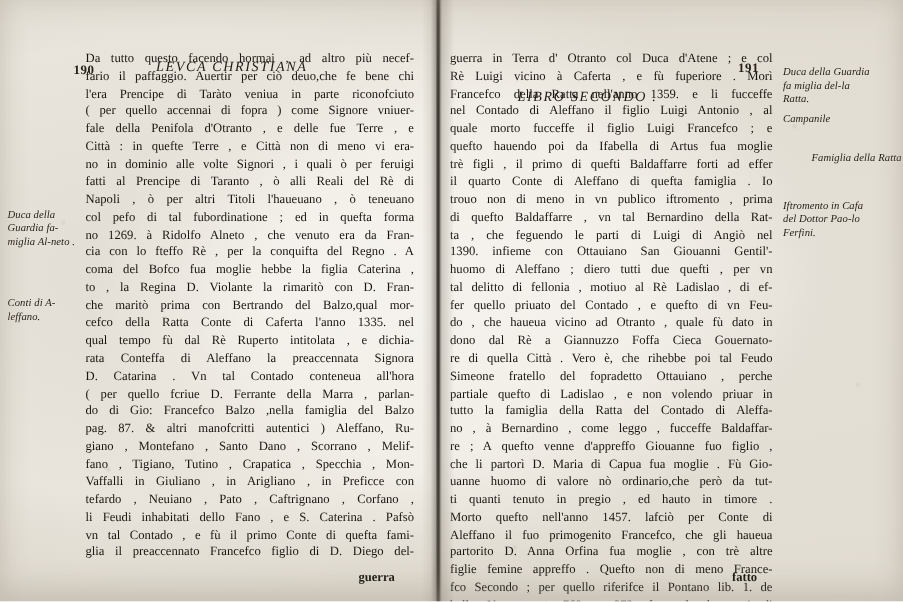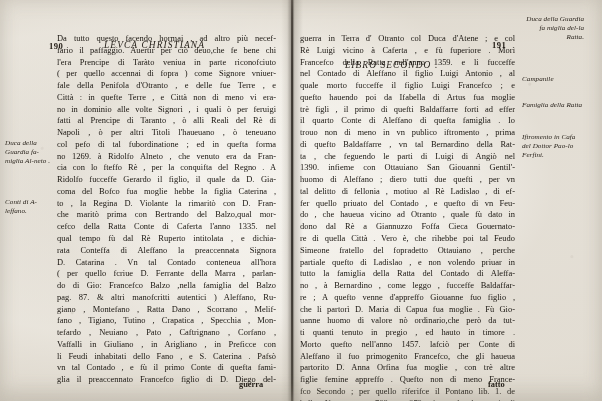--- a/index.html
+++ b/index.html
@@ -190,35 +190,34 @@
         <span class="ln"><span class="j">l'era Prencipe di Taràto veniua in parte riconofciuto</span></span>
         <span class="ln"><span class="j">( per quello accennai di fopra ) come Signore vniuer-</span></span>
         <span class="ln"><span class="j">fale della Penifola d'Otranto , e delle fue Terre , e</span></span>
         <span class="ln"><span class="j">Città : in quefte Terre , e Città non di meno vi era-</span></span>
         <span class="ln"><span class="j">no in dominio alle volte Signori , i quali ò per feruigi</span></span>
         <span class="ln"><span class="j">fatti al Prencipe di Taranto , ò alli Reali del Rè di</span></span>
         <span class="ln"><span class="j">Napoli , ò per altri Titoli l'haueuano , ò teneuano</span></span>
         <span class="ln"><span class="j">col pefo di tal fubordinatione ; ed in quefta forma</span></span>
         <span class="ln"><span class="j">no 1269. à Ridolfo Alneto , che venuto era da Fran-</span></span>
         <span class="ln"><span class="j">cia con lo fteffo Rè , per la conquifta del Regno . A</span></span>
-        <span class="ln"><span class="j">Ridolfo fucceffe Gerardo il figlio, il quale da D. Gia-</span></span>
         <span class="ln"><span class="j">coma del Bofco fua moglie hebbe la figlia Caterina ,</span></span>
         <span class="ln"><span class="j">to , la Regina D. Violante la rimaritò con D. Fran-</span></span>
         <span class="ln"><span class="j">che maritò prima con Bertrando del Balzo,qual mor-</span></span>
         <span class="ln"><span class="j">cefco della Ratta Conte di Caferta l'anno 1335. nel</span></span>
         <span class="ln"><span class="j">qual tempo fù dal Rè Ruperto intitolata , e dichia-</span></span>
         <span class="ln"><span class="j">rata Conteffa di Aleffano la preaccennata Signora</span></span>
         <span class="ln"><span class="j">D. Catarina . Vn tal Contado conteneua all'hora</span></span>
         <span class="ln"><span class="j">( per quello fcriue D. Ferrante della Marra , parlan-</span></span>
         <span class="ln"><span class="j">do di Gio: Francefco Balzo ,nella famiglia del Balzo</span></span>
         <span class="ln"><span class="j">pag. 87. &amp; altri manofcritti autentici ) Aleffano, Ru-</span></span>
-        <span class="ln"><span class="j">giano , Montefano , Ratta Dano , Scorrano , Melif-</span></span>
+        <span class="ln"><span class="j">giano , Montefano , Santo Dano , Scorrano , Melif-</span></span>
         <span class="ln"><span class="j">fano , Tigiano, Tutino , Crapatica , Specchia , Mon-</span></span>
+        <span class="ln"><span class="j">Vaffalli in Giuliano , in Arigliano , in Preficce con</span></span>
         <span class="ln"><span class="j">tefardo , Neuiano , Pato , Caftrignano , Corfano ,</span></span>
-        <span class="ln"><span class="j">Vaffalli in Giuliano , in Arigliano , in Preficce con</span></span>
         <span class="ln"><span class="j">li Feudi inhabitati dello Fano , e S. Caterina . Pafsò</span></span>
         <span class="ln"><span class="j">vn tal Contado , e fù il primo Conte di quefta fami-</span></span>
         <span class="ln"><span class="j">glia il preaccennato Francefco figlio di D. Diego del-</span></span>
       </div>
 
     <div id="left-margin-notes">
         <div class="margin-note" style="top: 139px;">Duca della Guardia fa-miglia Al-neto .</div>
         <div class="margin-note" style="top: 198px;">Conti di A-leffano.</div>
       </div>
 
@@ -261,23 +260,23 @@
         <span class="ln"><span class="j">ti quanti tenuto in pregio , ed hauto in timore .</span></span>
         <span class="ln"><span class="j">Morto quefto nell'anno 1457. lafciò per Conte di</span></span>
         <span class="ln"><span class="j">Aleffano il fuo primogenito Francefco, che gli haueua</span></span>
         <span class="ln"><span class="j">partorito D. Anna Orfina fua moglie , con trè altre</span></span>
         <span class="ln"><span class="j">figlie femine appreffo . Quefto non di meno France-</span></span>
         <span class="ln"><span class="j">fco Secondo ; per quello riferifce il Pontano lib. 1. de</span></span>
         <span class="ln"><span class="j">bello Neap. cart. 768. e 273. feguendo le parti di</span></span>
       </div>
 
     <div id="right-margin-notes">
-        <div class="margin-note" style="top: 15px; text-align: right;">Duca della Guardia fa miglia del-la Ratta.</div>
+        <div class="margin-note" style="top: 44px;">Duca della Guardia fa miglia del-la Ratta.</div>
         <div class="margin-note" style="top: 75px;">Campanile</div>
-        <div class="margin-note" style="top: 101px;">Famiglia della Ratta</div>
+        <div class="margin-note" style="top: 101px; margin-left: 19px;">Famiglia della Ratta</div>
         <div class="margin-note" style="top: 133px;">Iftromento in Cafa del Dottor Pao-lo Ferfini.</div>
       </div>
 
     <div class="catchword">fatto</div>
   </div>
 
   <div class="gutter"></div>
   <div class="gutter-line"></div>
   <div class="speckle"></div>
   <div class="edge-shade"></div>

